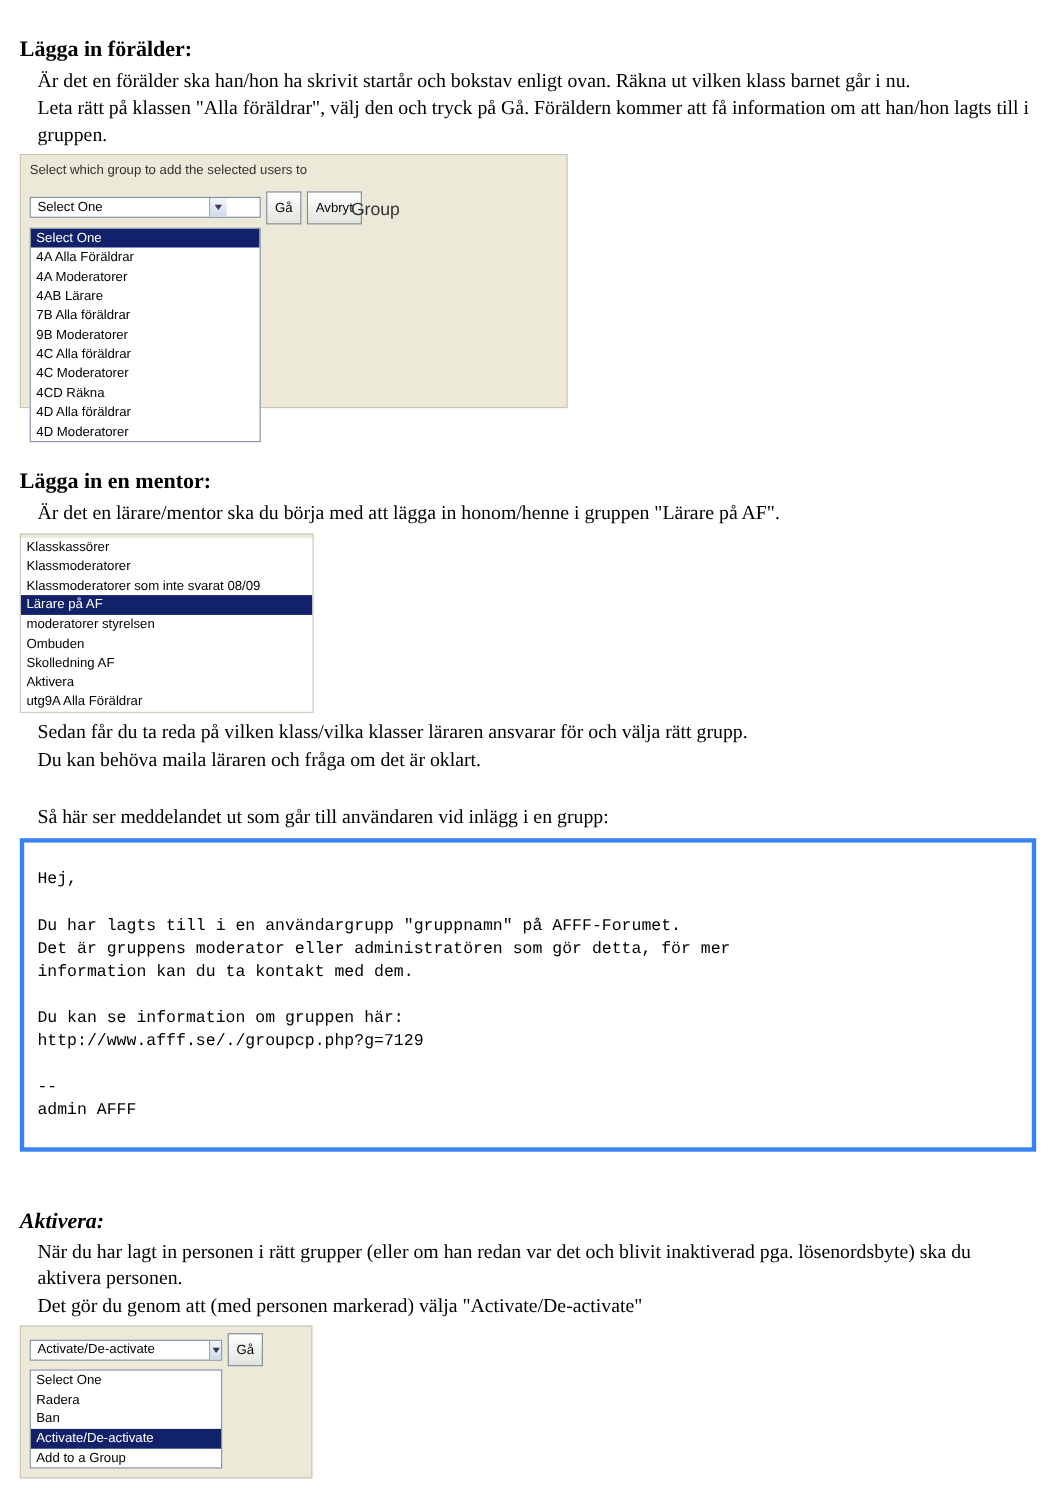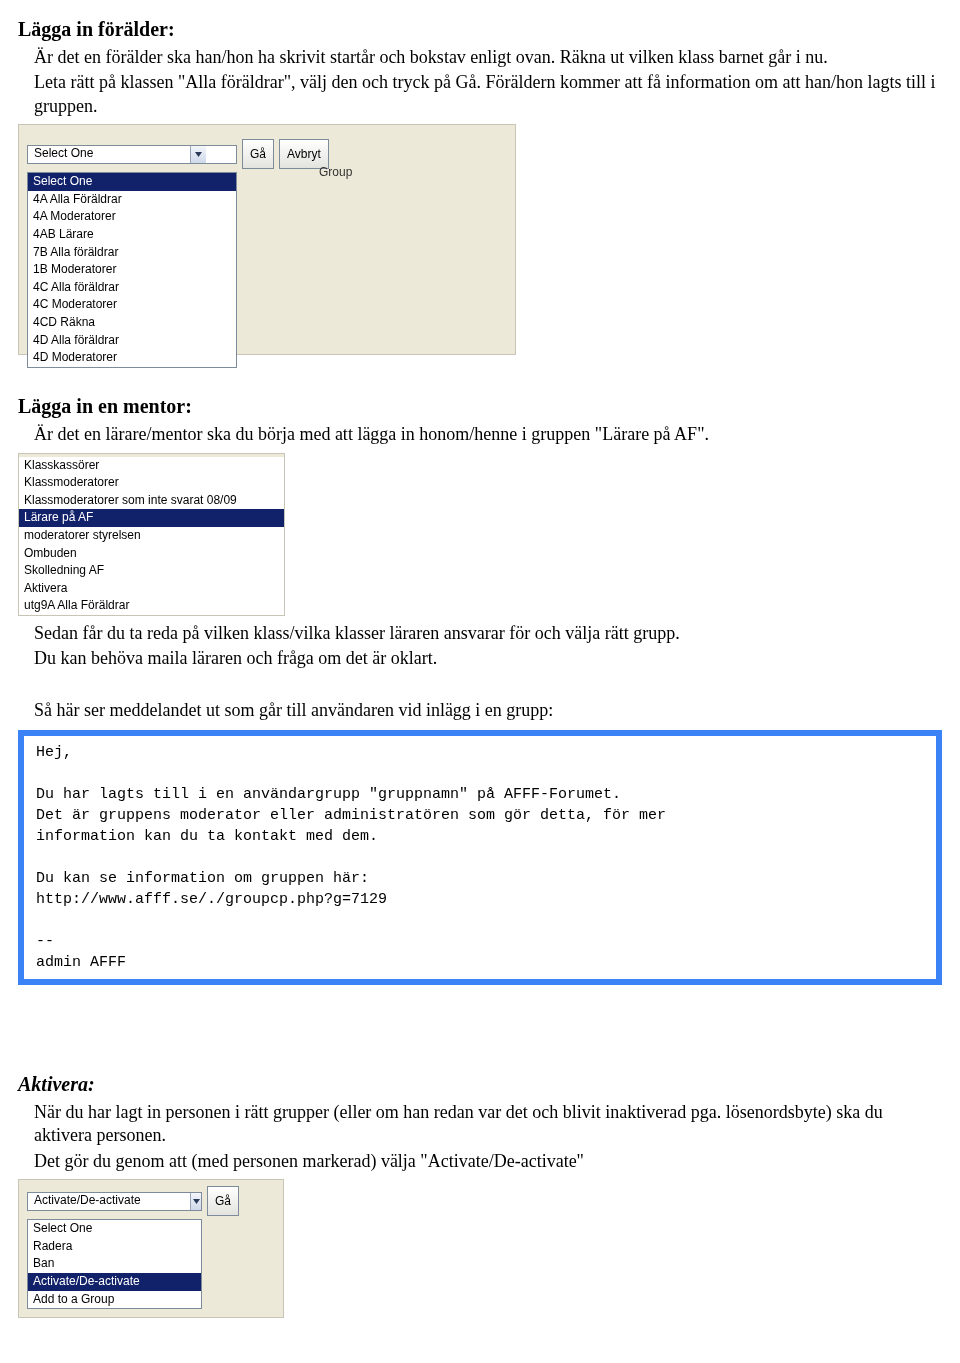--- a/index.html
+++ b/index.html
@@ -9,28 +9,28 @@
     margin: 0;
     padding: 10px 18px 30px 18px;
     color: #000;
     background: #fff;
     width: 960px;
     box-sizing: border-box;
   }
   .heading {
     font-weight: bold;
     font-size: 20px;
-    margin-top: 6px;
+    margin-top: 22px;
     margin-bottom: 4px;
   }
   .sub-heading-italic {
     font-weight: bold;
     font-style: italic;
     font-size: 20px;
-    margin-top: 32px;
+    margin-top: 16px;
     margin-bottom: 4px;
   }
   p { margin: 0 0 2px 16px; }
   .block-gap { height: 26px; }
 
   
   .win {
     font-family: Tahoma, Arial, sans-serif;
     font-size: 12px;
     color: #000;
@@ -94,65 +94,66 @@
     font-family: Tahoma, Arial, sans-serif;
     font-size: 12px;
     color: #333;
     margin-bottom: 3px;
   }
   .right-col-hint {
     position: absolute;
     left: 300px;
     top: 40px;
     font-family: Tahoma, Arial, sans-serif;
-    font-size: 12px;
+    font-size: 16px;
     color: #333;
   }
   .win.rel { position: relative; }
 
   .mono-box {
     font-family: "Courier New", Courier, monospace;
     font-size: 15px;
-    border: 6px solid #3b82f6;
-    padding: 6px 12px;
+    border: 4px solid #3b82f6;
+    padding: 23px 12px;
     margin-top: 8px;
-    margin-bottom: 28px;
+    margin-bottom: 8px;
     white-space: pre-wrap;
     line-height: 1.4;
   }
 </style>
 </head>
 <body>
 
 <div class="heading">Lägga in förälder:</div>
 <p>Är det en förälder ska han/hon ha skrivit startår och bokstav enligt ovan. Räkna ut vilken klass barnet går i nu.</p>
 <p>Leta rätt på klassen "Alla föräldrar", välj den och tryck på Gå. Föräldern kommer att få information om att han/hon lagts till i gruppen.</p>
 
 <div class="win rel" style="width:480px; height:215px;">
+  <div class="small-label">Select which group to add the selected users to</div>
   <div style="height:8px;"></div>
   <div class="win-row">
     <div class="win-select" style="width:210px;">
       <span class="val">Select One</span>
       <span class="chev">
         <svg viewBox="0 0 7 5">
             <path d="M0 0 L7 0 L3.5 5 Z" fill="#2b3a59"></path>
           </svg>
       </span>
     </div>
     <button class="win-btn">Gå</button>
     <button class="win-btn">Avbryt</button>
   </div>
   <span class="right-col-hint">Group</span>
   <div class="win-list" id="group-list" style="width:210px;">
       <div class="item sel">Select One</div>
       <div class="item">4A Alla Föräldrar</div>
       <div class="item">4A Moderatorer</div>
       <div class="item">4AB Lärare</div>
       <div class="item">7B Alla föräldrar</div>
-      <div class="item">1B Moderatorer</div>
+      <div class="item">9B Moderatorer</div>
       <div class="item">4C Alla föräldrar</div>
       <div class="item">4C Moderatorer</div>
       <div class="item">4CD Räkna</div>
       <div class="item">4D Alla föräldrar</div>
       <div class="item">4D Moderatorer</div>
     </div>
 </div>
 
 <div class="block-gap"></div>
 

